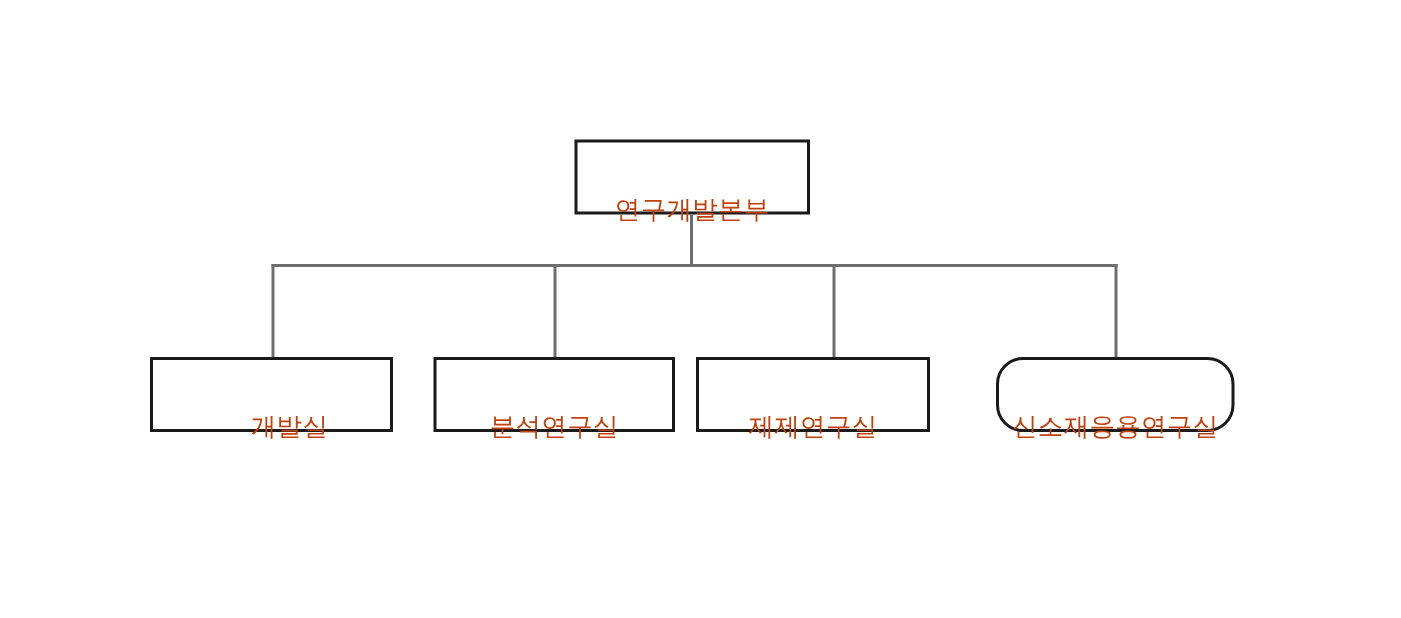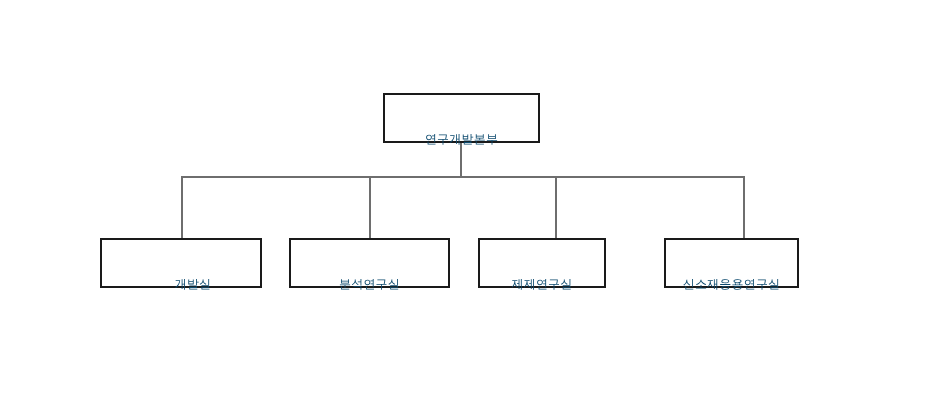--- a/index.html
+++ b/index.html
@@ -23,43 +23,43 @@
     position: absolute;
     box-sizing: border-box;
     background: #ffffff;
     border: 2px solid #1a1a1a;
     display: flex;
     align-items: center;
     justify-content: center;
     text-align: center;
   }
   .node-label {
-    font-size: 12px;
+    font-size: 17px;
     line-height: 1.1;
-    color: #0c4a6e;
+    color: #c2410c;
     letter-spacing: 0.2px;
     white-space: nowrap;
     margin-top: 44px;
   }
   
   .node-root {
     left: 383px;
     top: 93px;
     width: 157px;
     height: 50px;
   }
   
   .node-child {
     top: 238px;
     height: 50px;
   }
   .child-0 { left: 100px; width: 162px; padding-left: 24px; }
   .child-1 { left: 289px; width: 161px; }
-  .child-2 { left: 478px; width: 128px; }
-  .child-3 { left: 664px; width: 135px; }
+  .child-2 { left: 464px; width: 156px; }
+  .child-3 { left: 664px; width: 159px; border-radius: 18px; }
 
   
   .conn {
     position: absolute;
     background: #6e6e6e;
   }
   .conn-v {
     width: 2px;
   }
   .conn-h {

